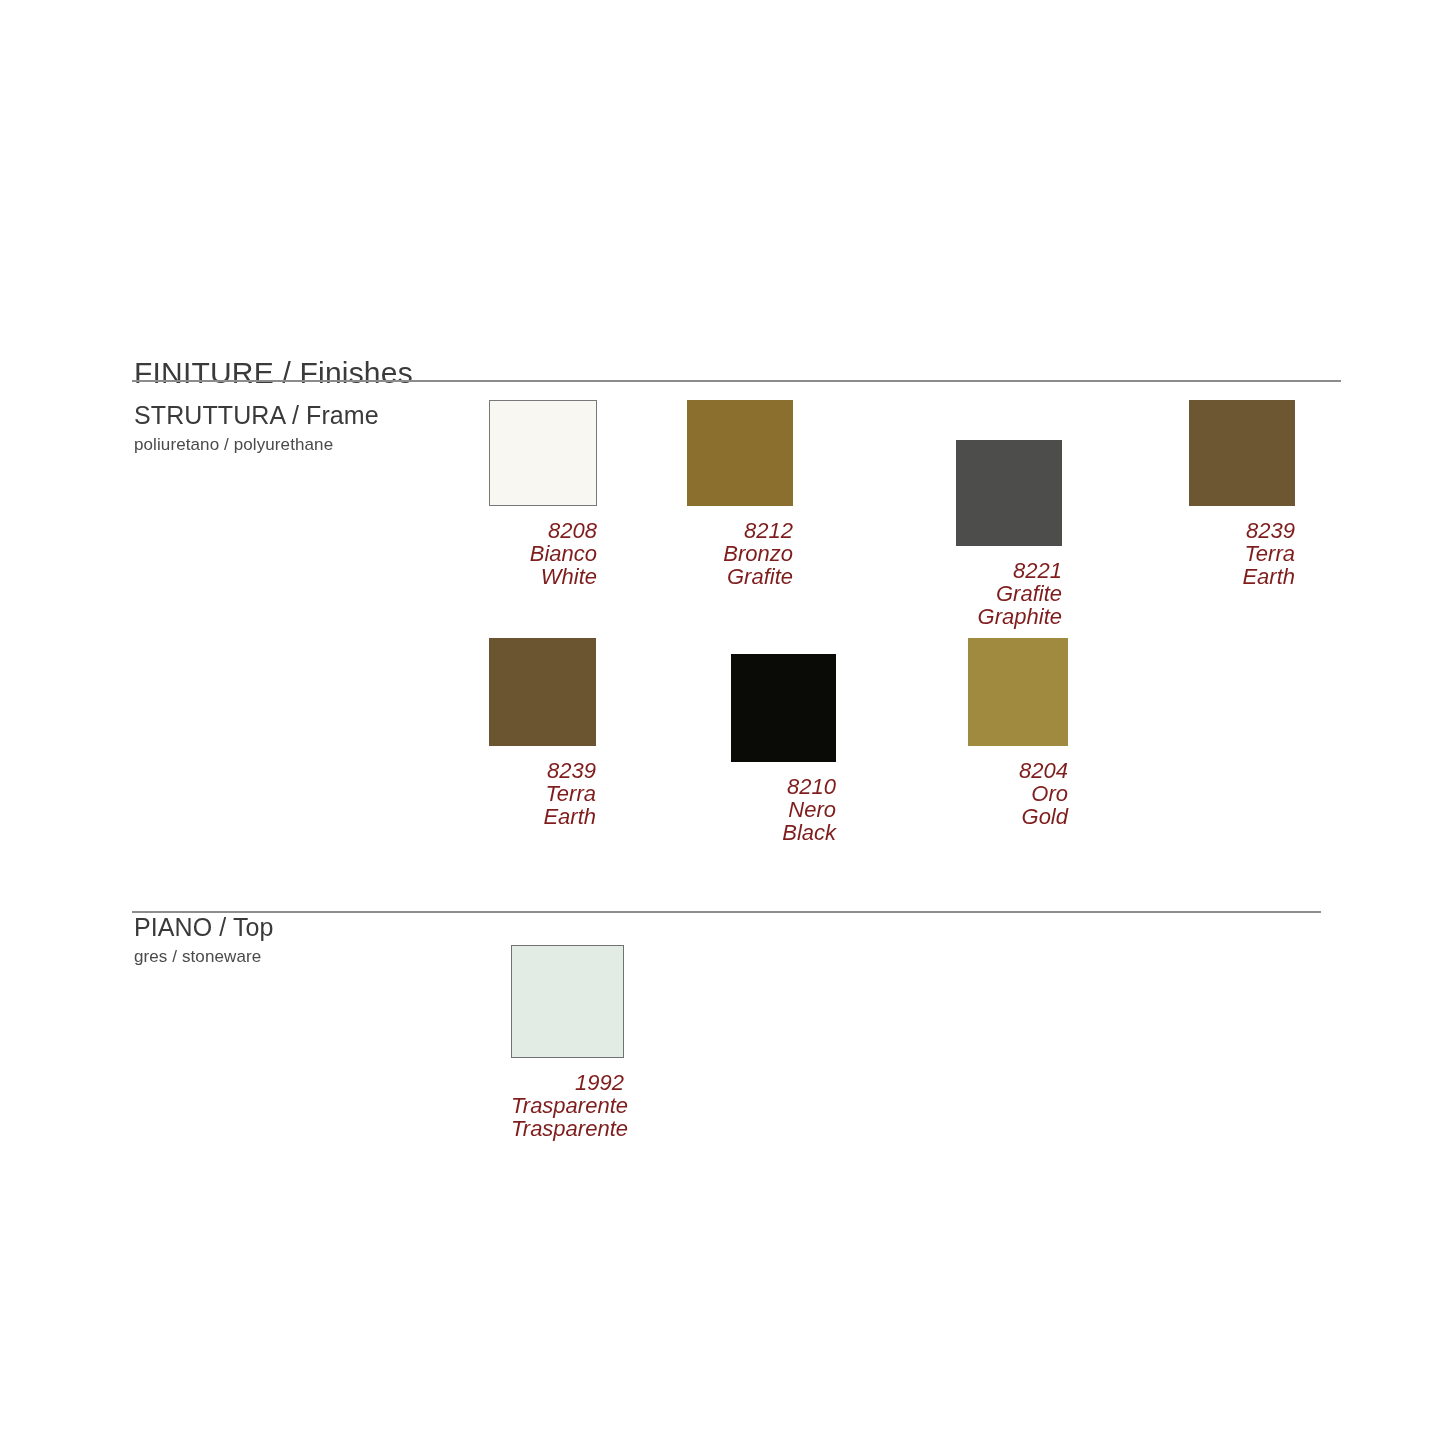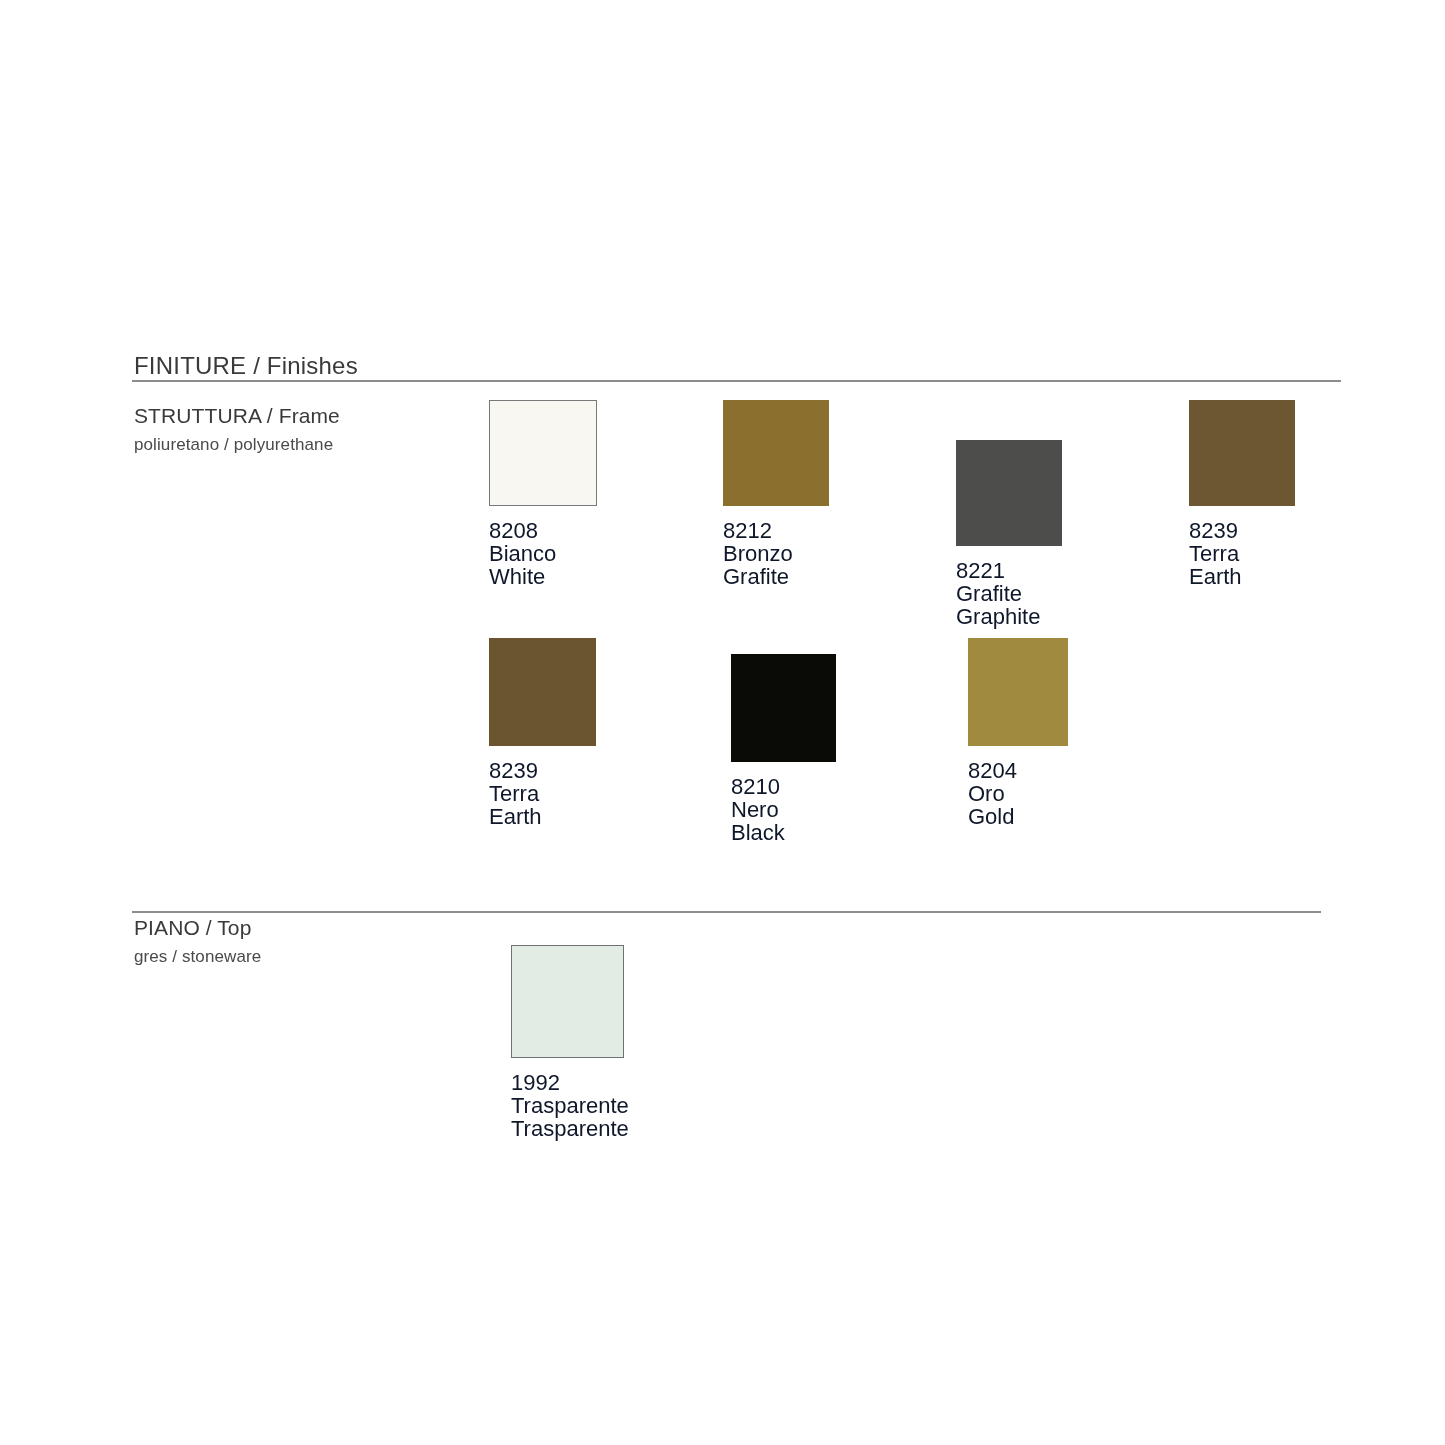--- a/index.html
+++ b/index.html
@@ -22,21 +22,21 @@
     top: 0;
     width: 1445px;
     height: 1445px;
   }
 
   
   .finishes-title {
     position: absolute;
     left: 134px;
     top: 336px;
-    font-size: 24px;
+    font-size: 30px;
     font-weight: 400;
     letter-spacing: 0.2px;
     color: #3a3a3a;
     white-space: nowrap;
   }
 
   
   .rule {
     position: absolute;
     height: 0;
@@ -53,21 +53,21 @@
     width: 1189px;
     border-top: 2px solid #8e8e8e;
   }
 
   
   .section-label {
     position: absolute;
     white-space: nowrap;
   }
   .section-label .label-primary {
-    font-size: 21px;
+    font-size: 25px;
     font-weight: 400;
     color: #3a3a3a;
     line-height: 31px;
     letter-spacing: 0.1px;
   }
   .section-label .label-secondary {
     font-size: 17px;
     font-weight: 400;
     color: #4a4a4a;
     line-height: 27px;
@@ -81,23 +81,24 @@
     position: absolute;
   }
   .swatch-chip {
     display: block;
     box-sizing: border-box;
   }
   .swatch-caption {
     margin-top: 13px;
     font-size: 22px;
     line-height: 23px;
-    color: #0f172a;
-    text-align: left;
+    color: #7f1d1d;
+    text-align: right;
     white-space: nowrap;
+    font-style: italic;
   }
   .swatch-caption .cap-line {
     display: block;
   }
 </style>
 </head>
 <body>
 
 <div class="page">
 
@@ -118,21 +119,21 @@
 
   <div id="swatch-layer">
       <div class="swatch-group" style="left: 489px; top: 400px; width: 108px;">
         <div class="swatch-chip" style="width: 108px; height: 106px; background: rgb(248, 247, 242); border: 1px solid rgb(119, 120, 122);"></div>
         <div class="swatch-caption">
           <span class="cap-line">8208</span>
           <span class="cap-line">Bianco</span>
           <span class="cap-line">White</span>
         </div>
       </div>
-      <div class="swatch-group" style="left: 723px; top: 400px; width: 106px;">
+      <div class="swatch-group" style="left: 687px; top: 400px; width: 106px;">
         <div class="swatch-chip" style="width: 106px; height: 106px; background: rgb(139, 111, 46);"></div>
         <div class="swatch-caption">
           <span class="cap-line">8212</span>
           <span class="cap-line">Bronzo</span>
           <span class="cap-line">Grafite</span>
         </div>
       </div>
       <div class="swatch-group" style="left: 956px; top: 400px; width: 106px; margin-top: 40px;">
         <div class="swatch-chip" style="width: 106px; height: 106px; background: rgb(77, 77, 75);"></div>
         <div class="swatch-caption">

